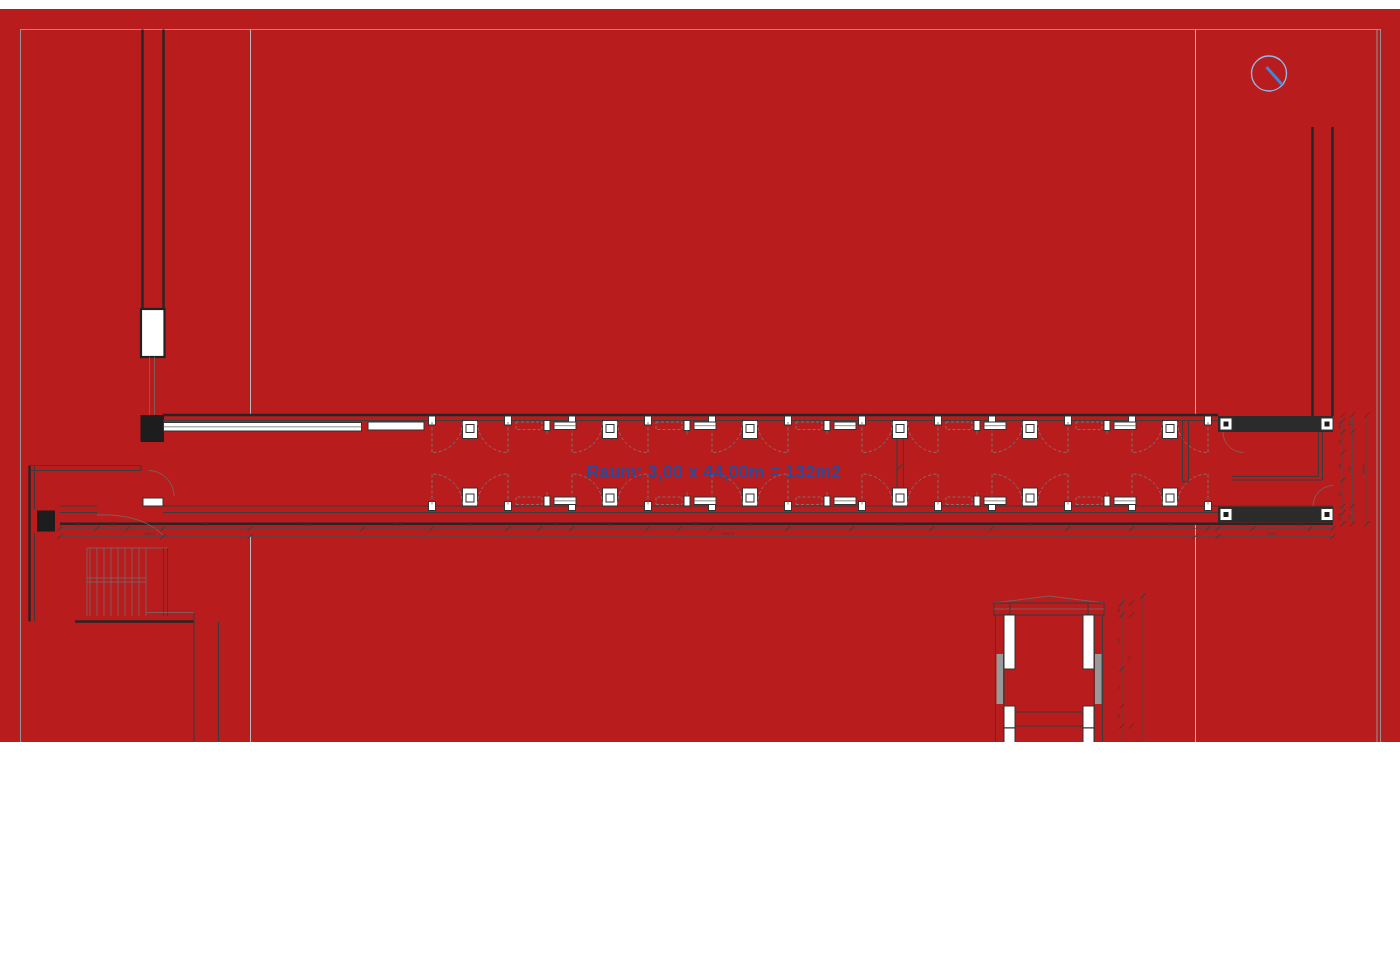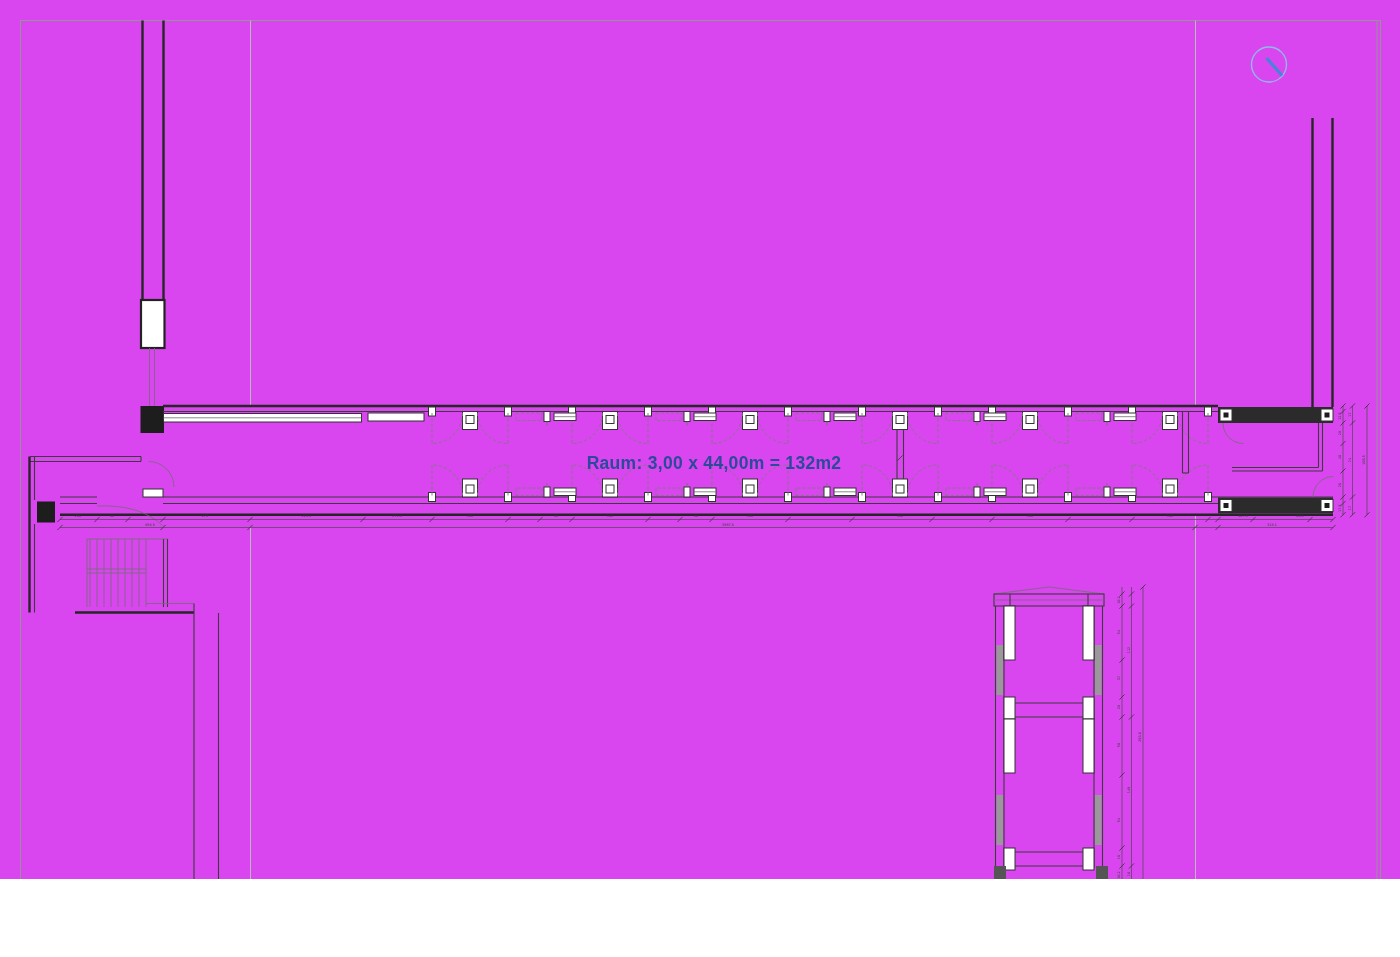--- a/index.html
+++ b/index.html
@@ -1,17 +1,17 @@
 <!DOCTYPE html>
 <html><head>
 <meta charset="utf-8">
 <style>
   html,body{margin:0;padding:0;background:#ffffff;}
-  .canvas{position:relative;width:1400px;height:879px;background:#d946ef;overflow:hidden;
-          font-family:"Liberation Sans", sans-serif;}
+  .canvas{position:relative;width:1400px;height:733px;background:#b91c1c;overflow:hidden;
+          font-family:"Liberation Sans", sans-serif;margin-top:9px;}
   svg{display:block;}
   
   .w1{stroke:#262626;stroke-width:2.4;fill:none;}          
   .w2{stroke:#3c3c3c;stroke-width:1.1;fill:none;}          
   .w3{stroke:#6e6e6e;stroke-width:0.8;fill:none;}          
   .w2f{fill:#ffffff;stroke:#333333;stroke-width:1;}        
   .dash{stroke:#7a7a7a;stroke-width:0.9;fill:none;stroke-dasharray:3.2 2.2;}
   .dashr{fill:none;stroke:#7a7a7a;stroke-width:0.9;stroke-dasharray:3 2;}
   .grid{stroke:#b9b9b9;stroke-width:1;fill:none;}
   .border{stroke:#949494;stroke-width:1;fill:none;}

